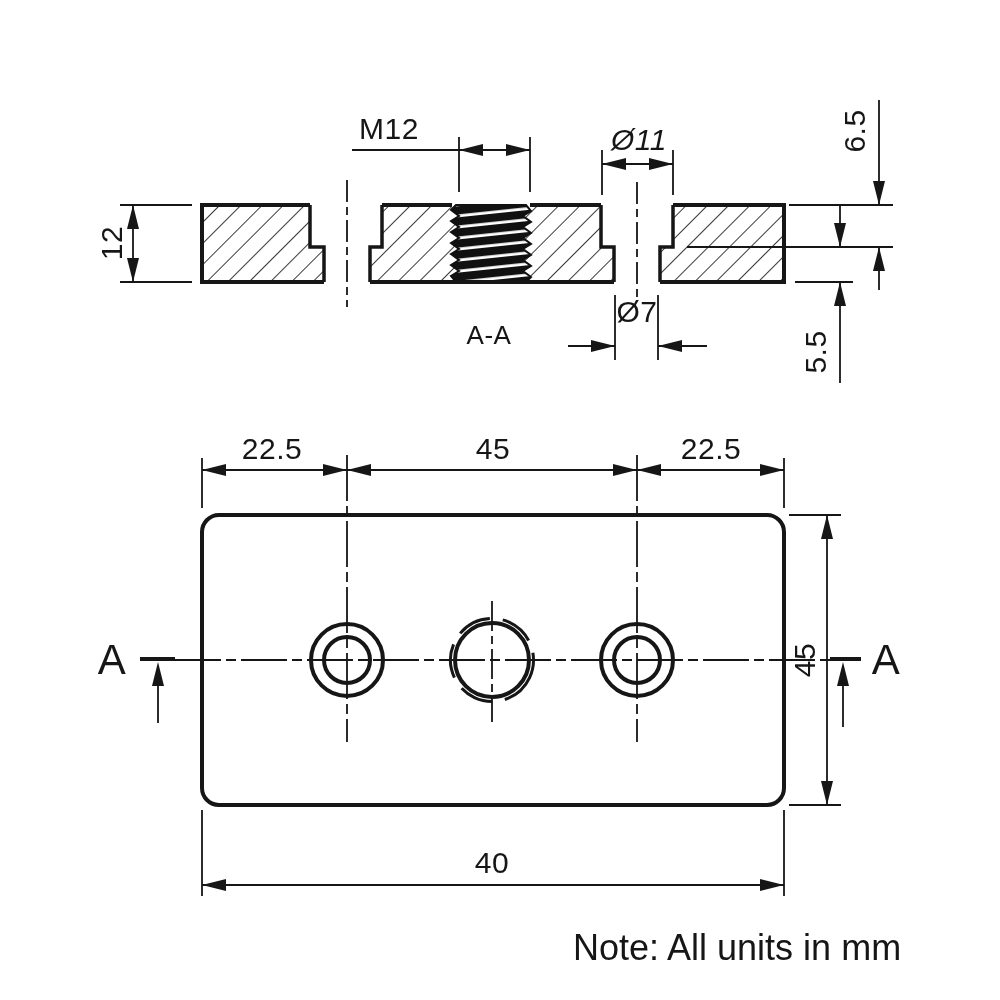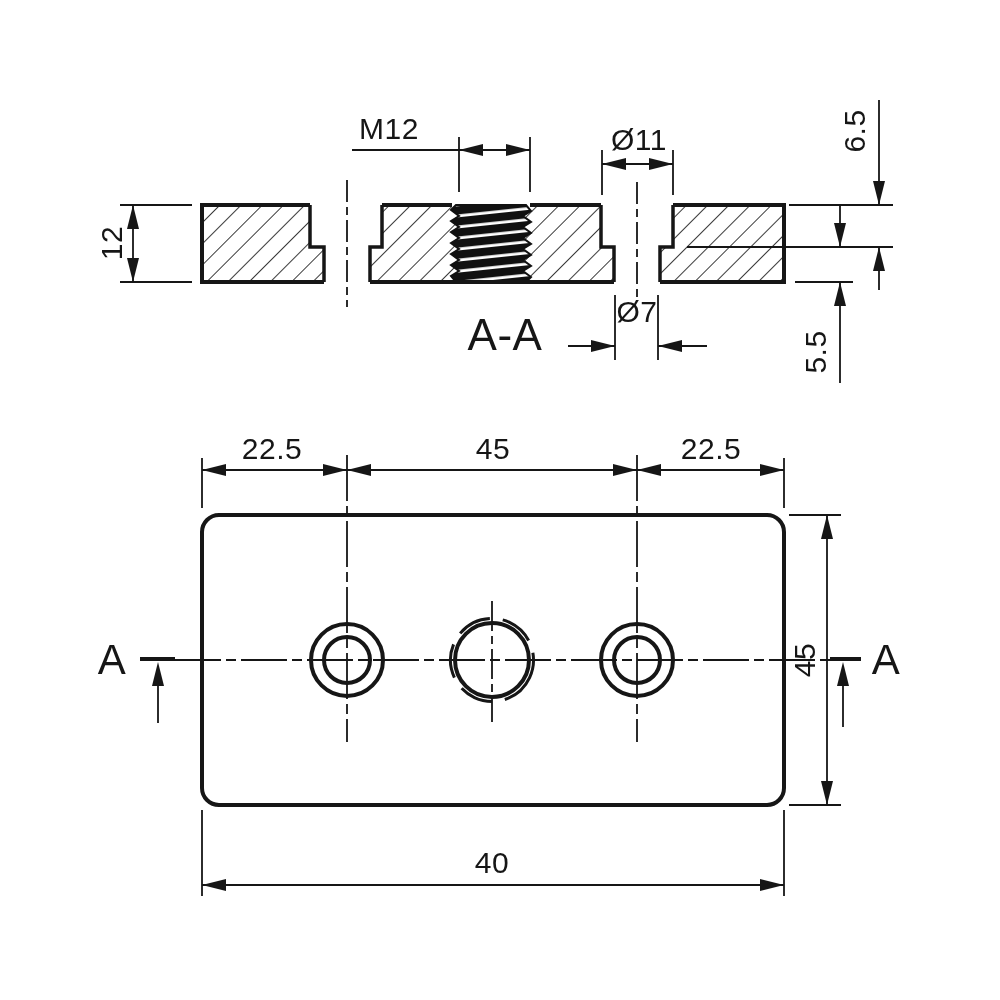--- a/index.html
+++ b/index.html
@@ -6,21 +6,21 @@
   #canvas {
     position:relative; width:1000px; height:1000px; background:#ffffff;
     font-family:"Liberation Sans", sans-serif; color:#161616; overflow:hidden;
   }
   svg { position:absolute; left:0; top:0; }
   .lbl {
     position:absolute; font-size:30px; line-height:1; white-space:nowrap;
     transform:translate(-50%,-50%); letter-spacing:0.5px;
   }
   .rot { transform:translate(-50%,-50%) rotate(-90deg); }
-  .big  { font-size:44px;margin-left:16px; }
+  .big  { font-size:26px; }
   .letter { font-size:42px; }
   .note {
     position:absolute; font-size:36px; line-height:1; white-space:nowrap;
     transform:translate(0,-50%);
   }
 </style>
 </head>
 <body>
 
 <div id="canvas">
@@ -187,21 +187,21 @@
       <polygon points="202,885 226,879 226,891"></polygon>
       <polygon points="784,885 760,879 760,891"></polygon>
     </g>
   </g>
 </svg>
 
 <div class="lbl rot" style="left:112px; top:243px;">12</div>
 
 <div class="lbl" style="left:389px; top:129px;">M12</div>
 
-<div class="lbl" style="left:639px; top:140px;">Ø11</div>
+<div class="lbl" style="left:639px; top:140px;font-style:italic;">Ø11</div>
 
 <div class="lbl rot" style="left:855px; top:131px;">6.5</div>
 
 <div class="lbl rot" style="left:816px; top:352px;">5.5</div>
 
 <div class="lbl" style="left:637px; top:312px;">Ø7</div>
 
 <div class="lbl big" style="left:489px; top:335px;">A-A</div>
 
 <div class="lbl" style="left:272px; top:449px;">22.5</div>
@@ -211,14 +211,15 @@
 <div class="lbl" style="left:711px; top:449px;">22.5</div>
 
 <div class="lbl rot" style="left:805px; top:660px;">45</div>
 
 <div class="lbl" style="left:492px; top:863px;">40</div>
 
 <div class="lbl letter" style="left:112px; top:660px;">A</div>
 
 <div class="lbl letter" style="left:886px; top:660px;">A</div>
 
+<div class="note" style="left:573px; top:948px;">Note: All units in mm</div>
 
 </div>
 
 </body></html>

